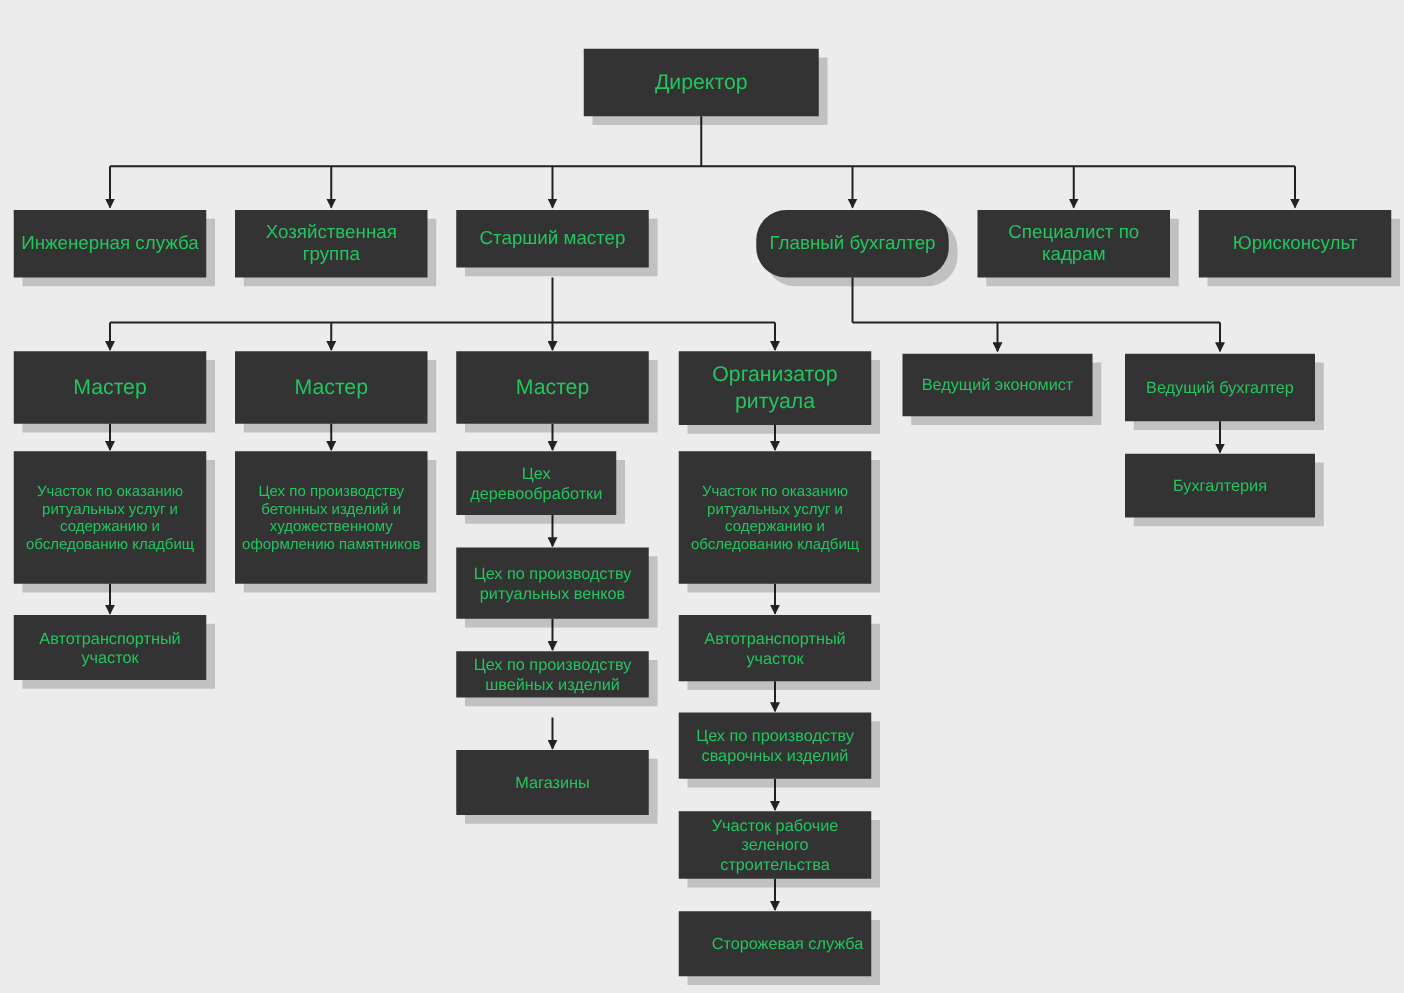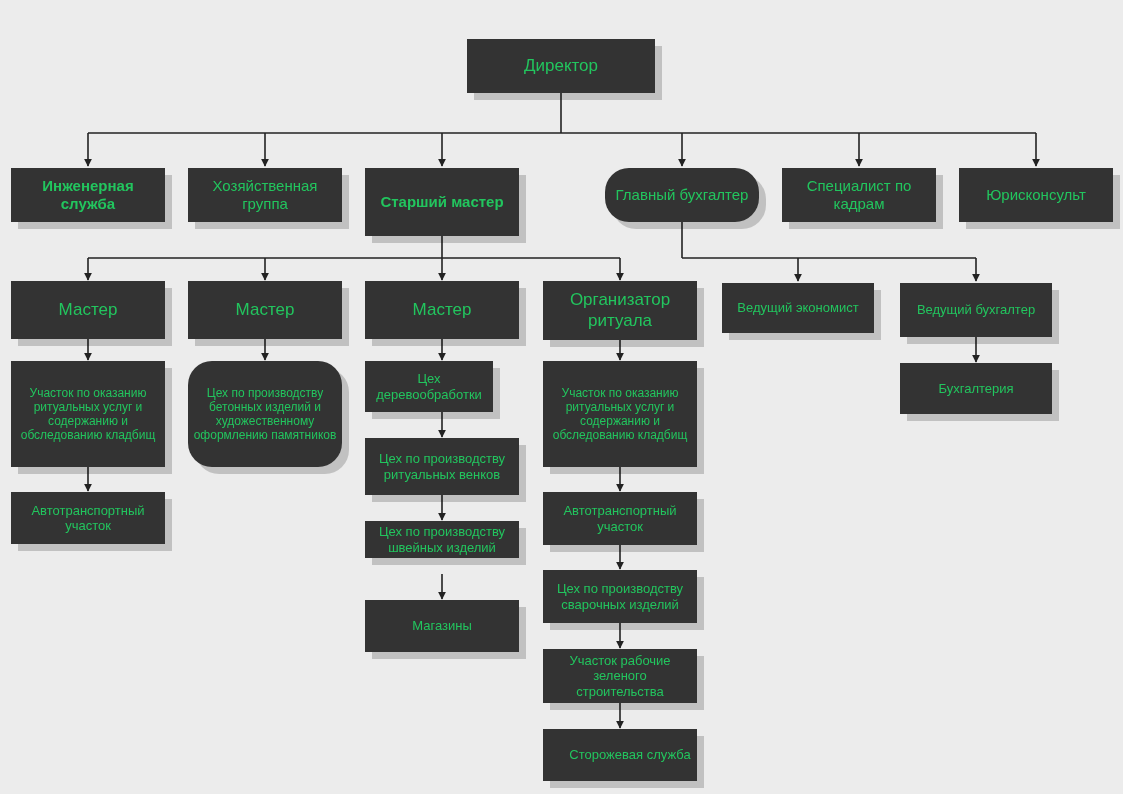--- a/index.html
+++ b/index.html
@@ -98,38 +98,38 @@
       <path d="M 620 545 L 620 569" marker-end="url(#arrow)"></path>
       <path d="M 620 623 L 620 648" marker-end="url(#arrow)"></path>
       <path d="M 620 703 L 620 728" marker-end="url(#arrow)"></path>
 
       <path d="M 976 337 L 976 362" marker-end="url(#arrow)"></path>
     </g>
   </svg>
 
   <div class="node lg" style="left:467px; top:39px; width:188px; height:54px;">Директор</div>
 
-  <div class="node md" style="left:11px; top:168px; width:154px; height:54px;font-weight:bold;">Инженерная служба</div>
+  <div class="node md" style="left:11px; top:168px; width:154px; height:54px;">Инженерная служба</div>
   <div class="node md" style="left:188px; top:168px; width:154px; height:54px;">Хозяйственная группа</div>
-  <div class="node md" style="left:365px; top:168px; width:154px; height:68px;font-weight:bold;">Старший мастер</div>
+  <div class="node md" style="left:365px; top:168px; width:154px; height:46px;">Старший мастер</div>
   <div class="node md" style="left:605px; top:168px; width:154px; height:54px;border-radius:24px;">Главный бухгалтер</div>
   <div class="node md" style="left:782px; top:168px; width:154px; height:54px;">Специалист по кадрам</div>
   <div class="node md" style="left:959px; top:168px; width:154px; height:54px;">Юрисконсульт</div>
 
   <div class="node lg" style="left:11px; top:281px; width:154px; height:58px;">Мастер</div>
   <div class="node lg" style="left:188px; top:281px; width:154px; height:58px;">Мастер</div>
   <div class="node lg" style="left:365px; top:281px; width:154px; height:58px;">Мастер</div>
   <div class="node lg" style="left:543px; top:281px; width:154px; height:59px;">Организатор ритуала</div>
   <div class="node sm" style="left:722px; top:283px; width:152px; height:50px;">Ведущий экономист</div>
   <div class="node sm" style="left:900px; top:283px; width:152px; height:54px;">Ведущий бухгалтер</div>
 
   <div class="node xs" style="left:11px; top:361px; width:154px; height:106px;">Участок по оказанию ритуальных услуг и содержанию и обследованию кладбищ</div>
   <div class="node sm" style="left:11px; top:492px; width:154px; height:52px;">Автотранспортный участок</div>
 
-  <div class="node xs" style="left:188px; top:361px; width:154px; height:106px;border-radius:24px;">Цех по производству бетонных изделий и художественному оформлению памятников</div>
+  <div class="node xs" style="left:188px; top:361px; width:154px; height:106px;">Цех по производству бетонных изделий и художественному оформлению памятников</div>
 
   <div class="node sm" style="left:365px; top:361px; width:128px; height:51px;">Цех деревообработки</div>
   <div class="node sm" style="left:365px; top:438px; width:154px; height:57px;">Цех по производству ритуальных венков</div>
   <div class="node sm" style="left:365px; top:521px; width:154px; height:37px;">Цех по производству швейных изделий</div>
   <div class="node sm" style="left:365px; top:600px; width:154px; height:52px;">Магазины</div>
 
   <div class="node xs" style="left:543px; top:361px; width:154px; height:106px;">Участок по оказанию ритуальных услуг и содержанию и обследованию кладбищ</div>
   <div class="node sm" style="left:543px; top:492px; width:154px; height:53px;">Автотранспортный участок</div>
   <div class="node sm" style="left:543px; top:570px; width:154px; height:53px;">Цех по производству сварочных изделий</div>
   <div class="node sm" style="left:543px; top:649px; width:154px; height:54px;">Участок рабочие зеленого строительства</div>

